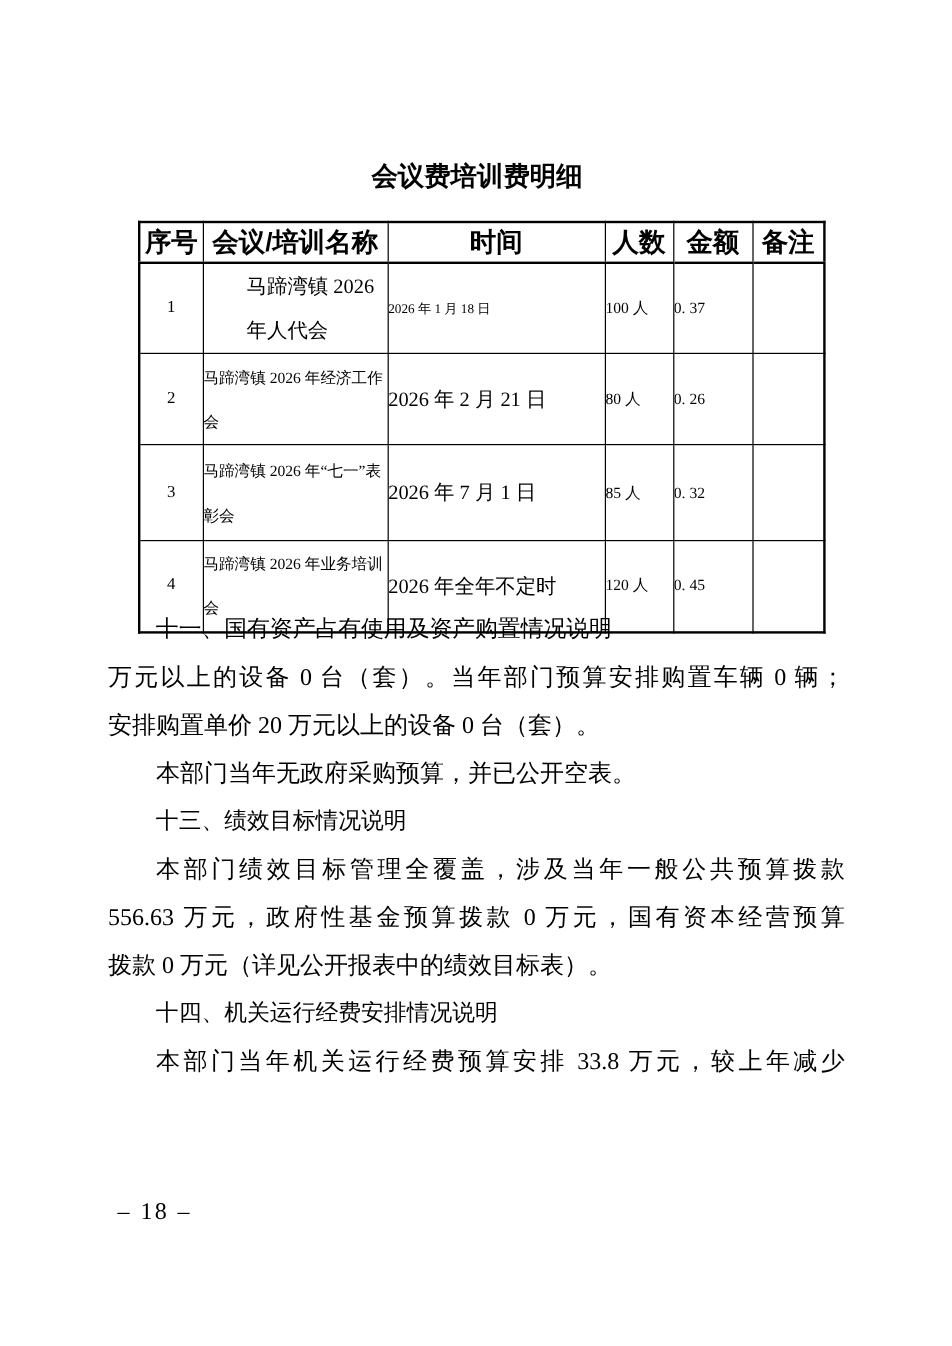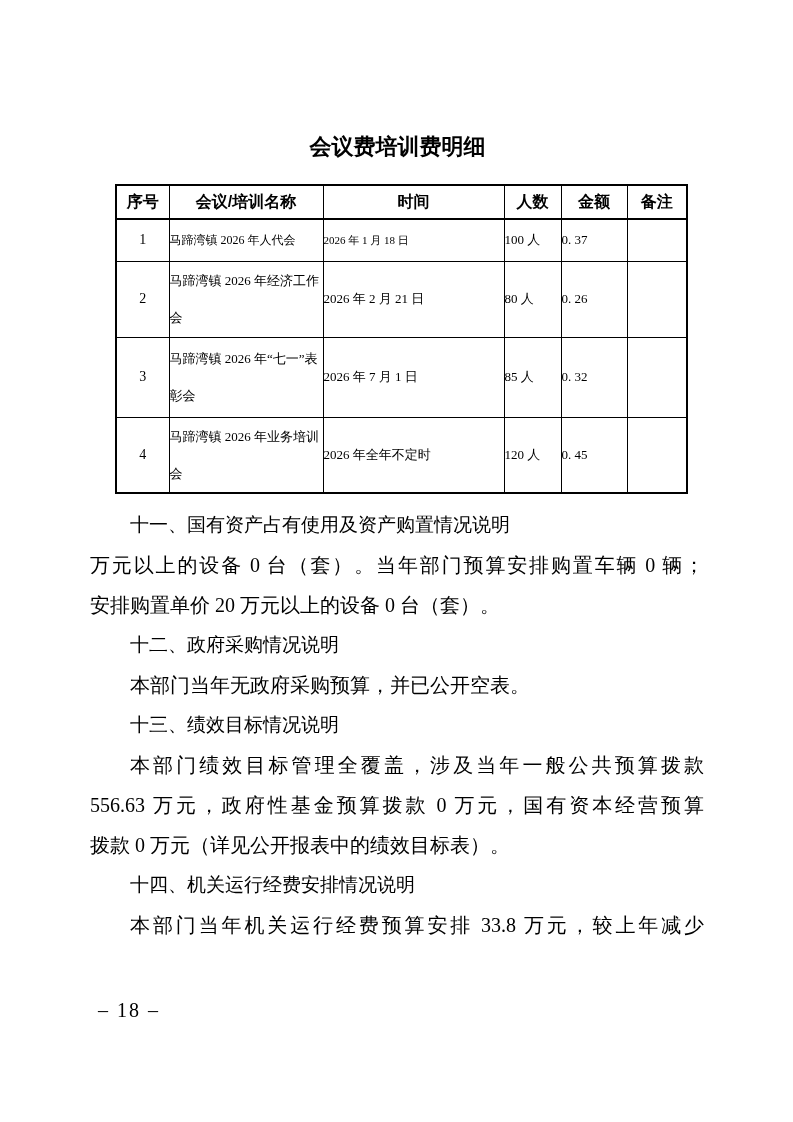--- a/index.html
+++ b/index.html
@@ -22,30 +22,30 @@
     border-collapse:collapse; table-layout:fixed;
     border:2px solid #000;
   }
   table.meet th, table.meet td {
     border:1px solid #000; padding:0; vertical-align:middle;
     overflow:hidden;
   }
   table.meet thead tr { height:34px; }
   table.meet thead th {
     font-family:"Liberation Sans", sans-serif; font-weight:bold;
-    font-size:16px; text-align:center; border-bottom:2px solid #000;
+    font-size:22px; text-align:center; border-bottom:2px solid #000;
   }
   tr.r1 { height:42px; }
   tr.r2 { height:76px; }
   tr.r3 { height:80px; }
   tr.r4 { height:76px; }
   td.c-no { text-align:center; font-size:14px; }
   td.c-name { padding-left:8px; padding-right:2px; font-size:13px; line-height:37px; }
-  tr.r1 td.c-name { font-size:12px; }
-  td.c-time { padding-left:9px; font-size:13px; }
+  tr.r1 td.c-name { font-size:17px;padding-left:36px; }
+  td.c-time { padding-left:9px; font-size:17px; }
   tr.r1 td.c-time { font-size:11px; }
   td.c-people { padding-left:9px; font-size:13px;margin-top:28px; }
   td.c-amount { padding-left:9px; font-size:13px; }
   .body-text {
     position:absolute; top:505px; left:90px; width:614px;
     font-size:20px;
   }
   .bline { height:40px; line-height:40px; overflow:hidden; }
   .bline.j { text-align:justify; text-align-last:justify; }
   .bline.indent { text-indent:2em; }
@@ -120,21 +120,20 @@
       </tr>
     </tbody>
   </table>
 
   <div class="body-text">
 
     <div class="heading">十一、国有资产占有使用及资产购置情况说明</div>
     <div class="bline j">万元以上的设备 0 台（套）。当年部门预算安排购置车辆 0 辆；</div>
     <div class="bline">安排购置单价 20 万元以上的设备 0 台（套）。</div>
 
-    <div class="heading">十二、政府采购情况说明</div>
     <div class="bline indent">本部门当年无政府采购预算，并已公开空表。</div>
 
     <div class="heading">十三、绩效目标情况说明</div>
     <div class="bline j indent">本部门绩效目标管理全覆盖，涉及当年一般公共预算拨款</div>
     <div class="bline j">556.63 万元，政府性基金预算拨款 0 万元，国有资本经营预算</div>
     <div class="bline">拨款 0 万元（详见公开报表中的绩效目标表）。</div>
 
     <div class="heading">十四、机关运行经费安排情况说明</div>
     <div class="bline j indent">本部门当年机关运行经费预算安排 33.8 万元，较上年减少</div>
 

